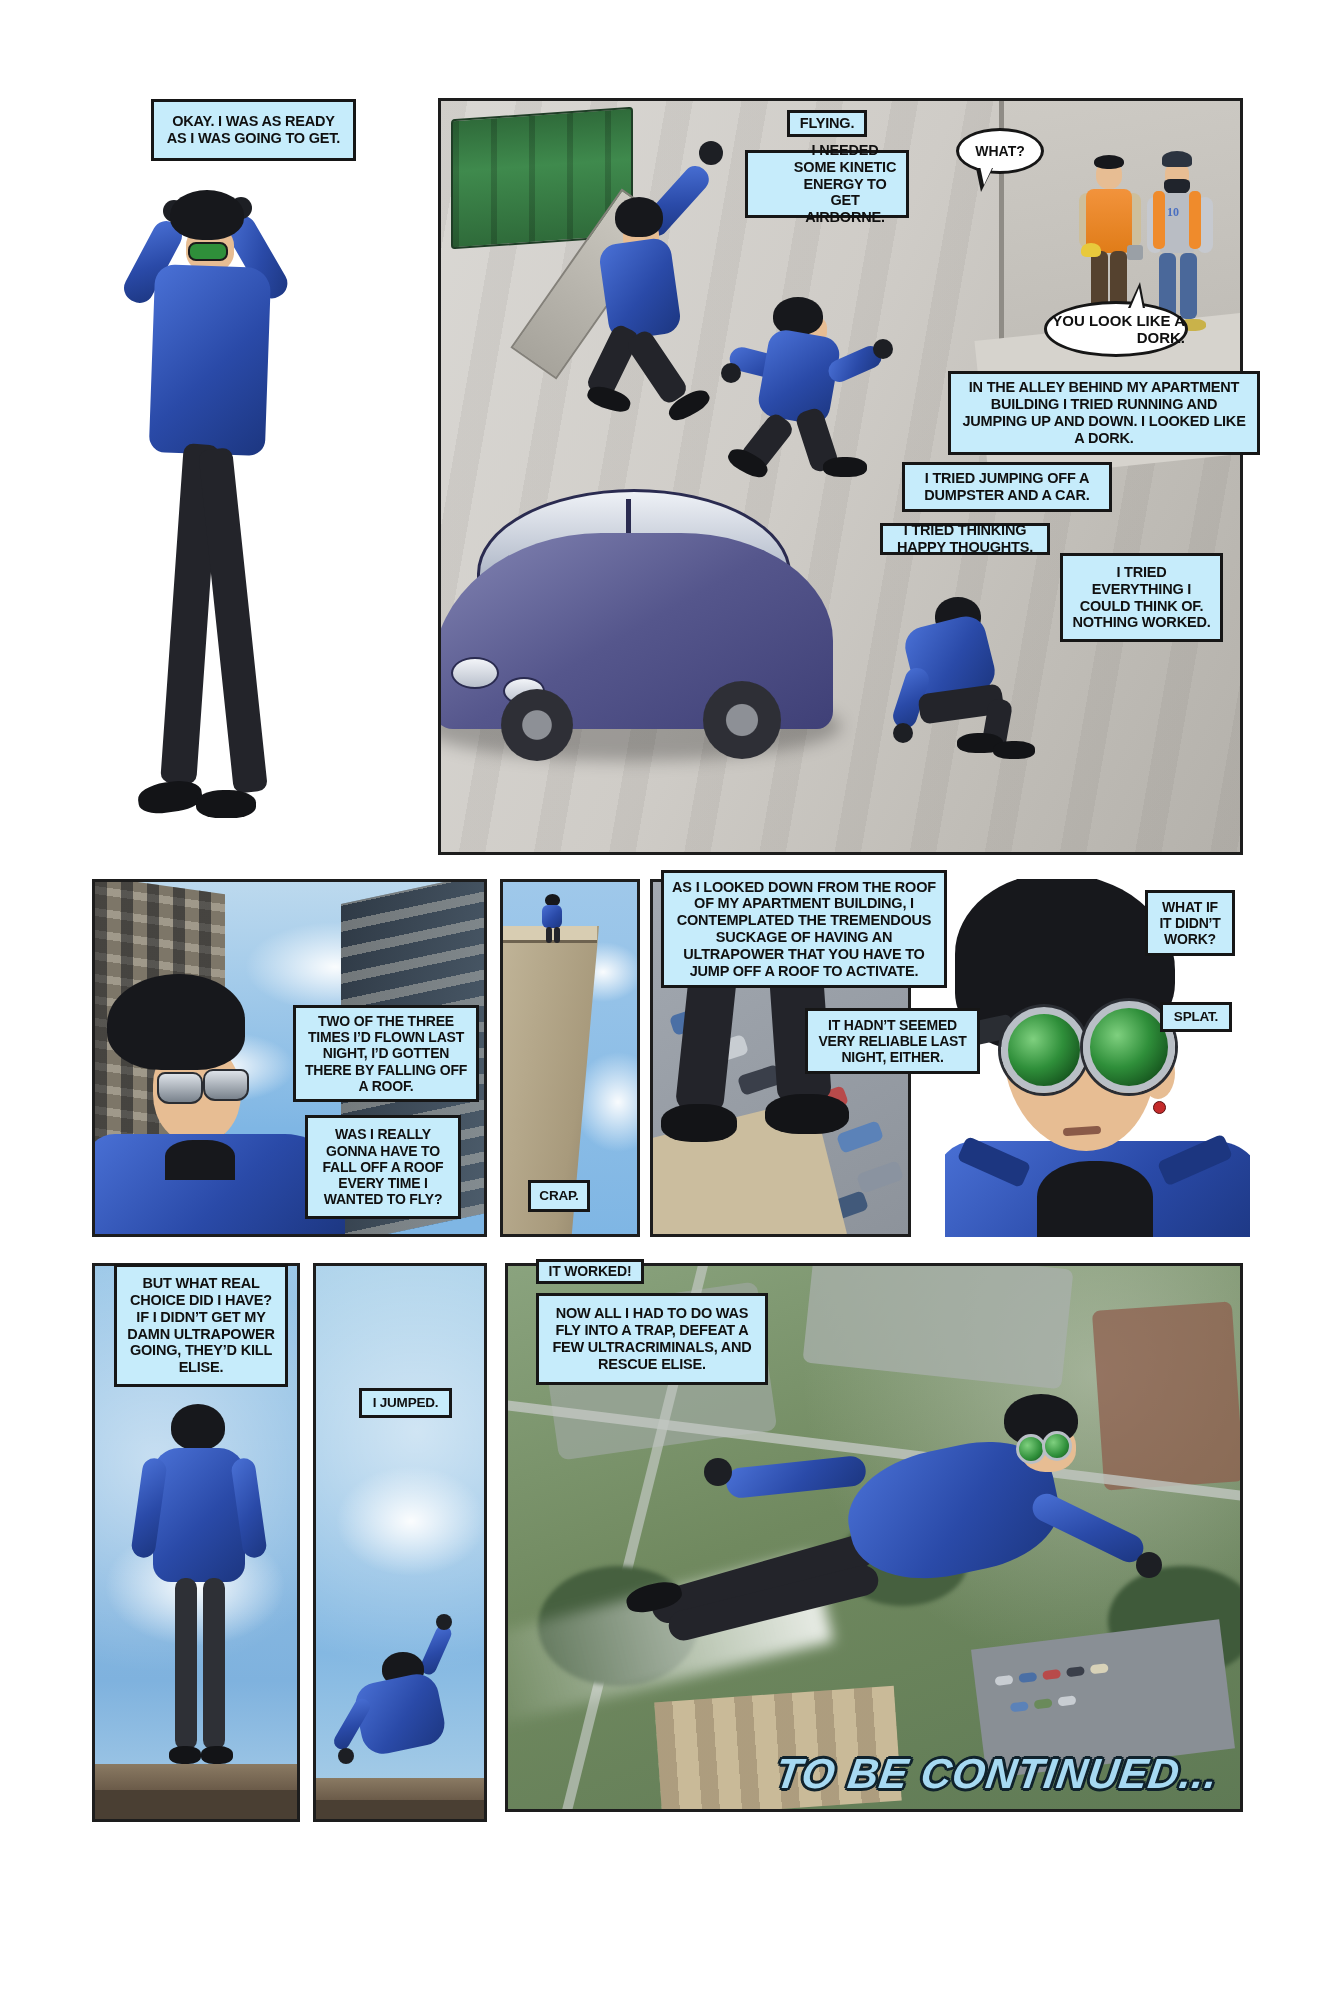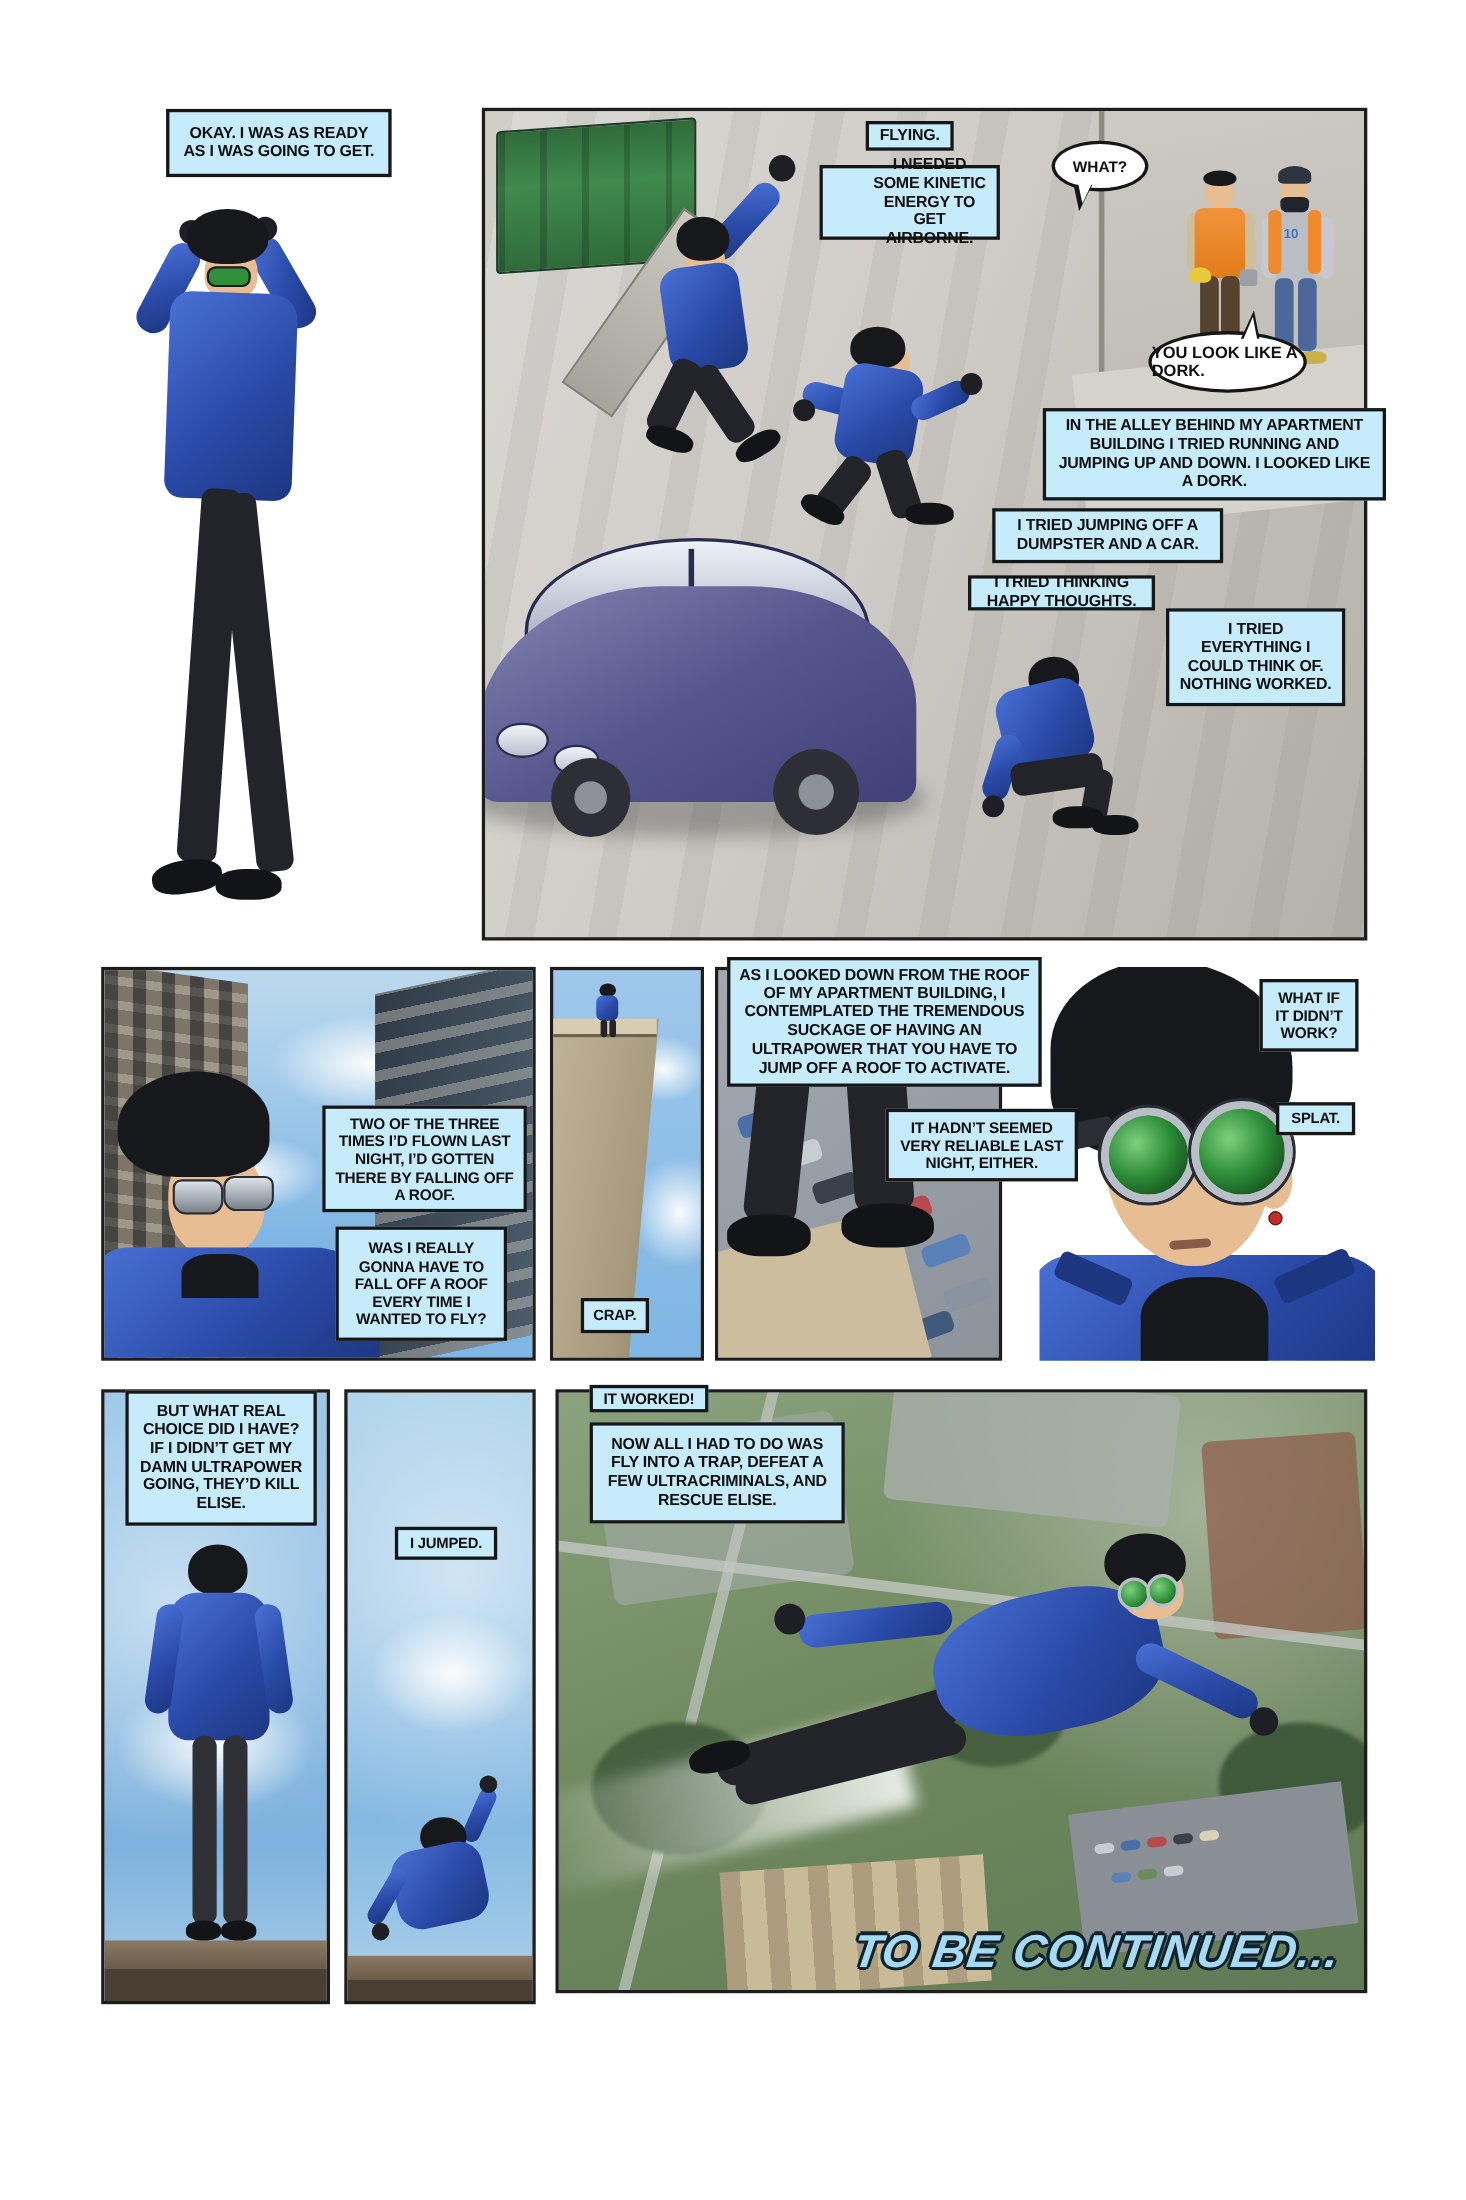--- a/index.html
+++ b/index.html
@@ -3,21 +3,21 @@
 <meta charset="utf-8">
 <style>
   html,body{margin:0;padding:0;background:#fff;}
   #page{position:relative;width:1333px;height:2000px;background:#ffffff;font-family:"Liberation Sans",sans-serif;overflow:hidden;}
   .abs{position:absolute;}
   .panel{position:absolute;border:3px solid #1d1d1d;box-sizing:border-box;overflow:hidden;}
   .cap{position:absolute;background:#c6ecfb;border:3px solid #161616;color:#101010;font-weight:bold;
        display:flex;align-items:center;justify-content:center;text-align:center;
        padding:4px 7px;line-height:1.16;letter-spacing:-0.2px;box-sizing:border-box;font-size:14.5px;z-index:30;}
   .bubble{position:absolute;background:#ffffff;border:3px solid #161616;border-radius:50%;
-       display:flex;align-items:center;justify-content:center;text-align:left;font-weight:bold;
+       display:flex;align-items:center;justify-content:center;text-align:right;font-weight:bold;
        font-size:14px;z-index:30;box-sizing:border-box;color:#101010;}
   .tail{position:absolute;width:0;height:0;z-index:31;}
   .hair{background:#17181c;border-radius:55% 55% 48% 48%;}
   .skin{background:#e7bd93;}
   .jacket{background:linear-gradient(135deg,#4a71d6,#2a4aa8 55%,#1c3680);}
   .glove{background:#1d1f24;border-radius:50%;}
   .pants{background:#23242a;border-radius:10px;}
   .boot{background:#131417;border-radius:45% 45% 40% 40%;}
   .cloud{background:radial-gradient(closest-side,rgba(255,255,255,.95),rgba(255,255,255,0));}
   .tbc{position:absolute;font-style:italic;font-weight:800;font-size:42px;color:#a6d9f2;
@@ -43,21 +43,21 @@
     <div class="abs" style="left:188px;top:242px;width:36px;height:15px;background:#2f8f3a;border:2px solid #1b1b1b;border-radius:8px;"></div>
     <div class="abs jacket" style="left:152px;top:266px;width:116px;height:188px;border-radius:20px 24px 16px 16px;transform:rotate(2deg);"></div>
     <div class="abs pants" style="left:172px;top:444px;width:36px;height:340px;transform:rotate(4deg);"></div>
     <div class="abs pants" style="left:216px;top:448px;width:34px;height:345px;transform:rotate(-6deg);"></div>
     <div class="abs boot" style="left:138px;top:782px;width:64px;height:30px;transform:rotate(-8deg);"></div>
     <div class="abs boot" style="left:196px;top:790px;width:60px;height:28px;"></div>
   </div>
 
   <div class="panel" style="left:438px;top:98px;width:805px;height:757px;background:
         repeating-linear-gradient(100deg,rgba(120,115,110,.10) 0 26px,rgba(0,0,0,0) 26px 74px),
-        linear-gradient(115deg,#dad8d4 0%,#cfccc7 45%,#c0bdb7 75%,#b4b1ab 100%);">
+        linear-gradient(115deg,#dad8d4 0%,#cfccc7 45%,#c0bdb7 75%,#b4b1ab 100%); font-family: Liberation Serif, serif;">
 
     <div class="abs" style="left:560px;top:0;width:245px;height:300px;background:linear-gradient(170deg,#cdcac4,#bdbab4);"></div>
     <div class="abs" style="left:558px;top:0;width:5px;height:300px;background:#8f8c86;"></div>
     <div class="abs" style="left:540px;top:225px;width:280px;height:140px;background:#d6d3cd;transform:rotate(-6deg);"></div>
 
     <div class="abs" style="left:10px;top:12px;width:178px;height:126px;background:
           repeating-linear-gradient(90deg,rgba(0,0,0,.18) 0 6px,rgba(0,0,0,0) 6px 38px),
           linear-gradient(#2f6b3a,#3f8a4d 40%,#2f6b3a);transform:skewY(-4deg);border:2px solid #1f3d26;border-radius:4px;"></div>
 
     <div class="abs" style="left:120px;top:86px;width:52px;height:190px;background:linear-gradient(#ccc9c1,#a7a49c);border:2px solid #84817a;transform:rotate(35deg);"></div>

